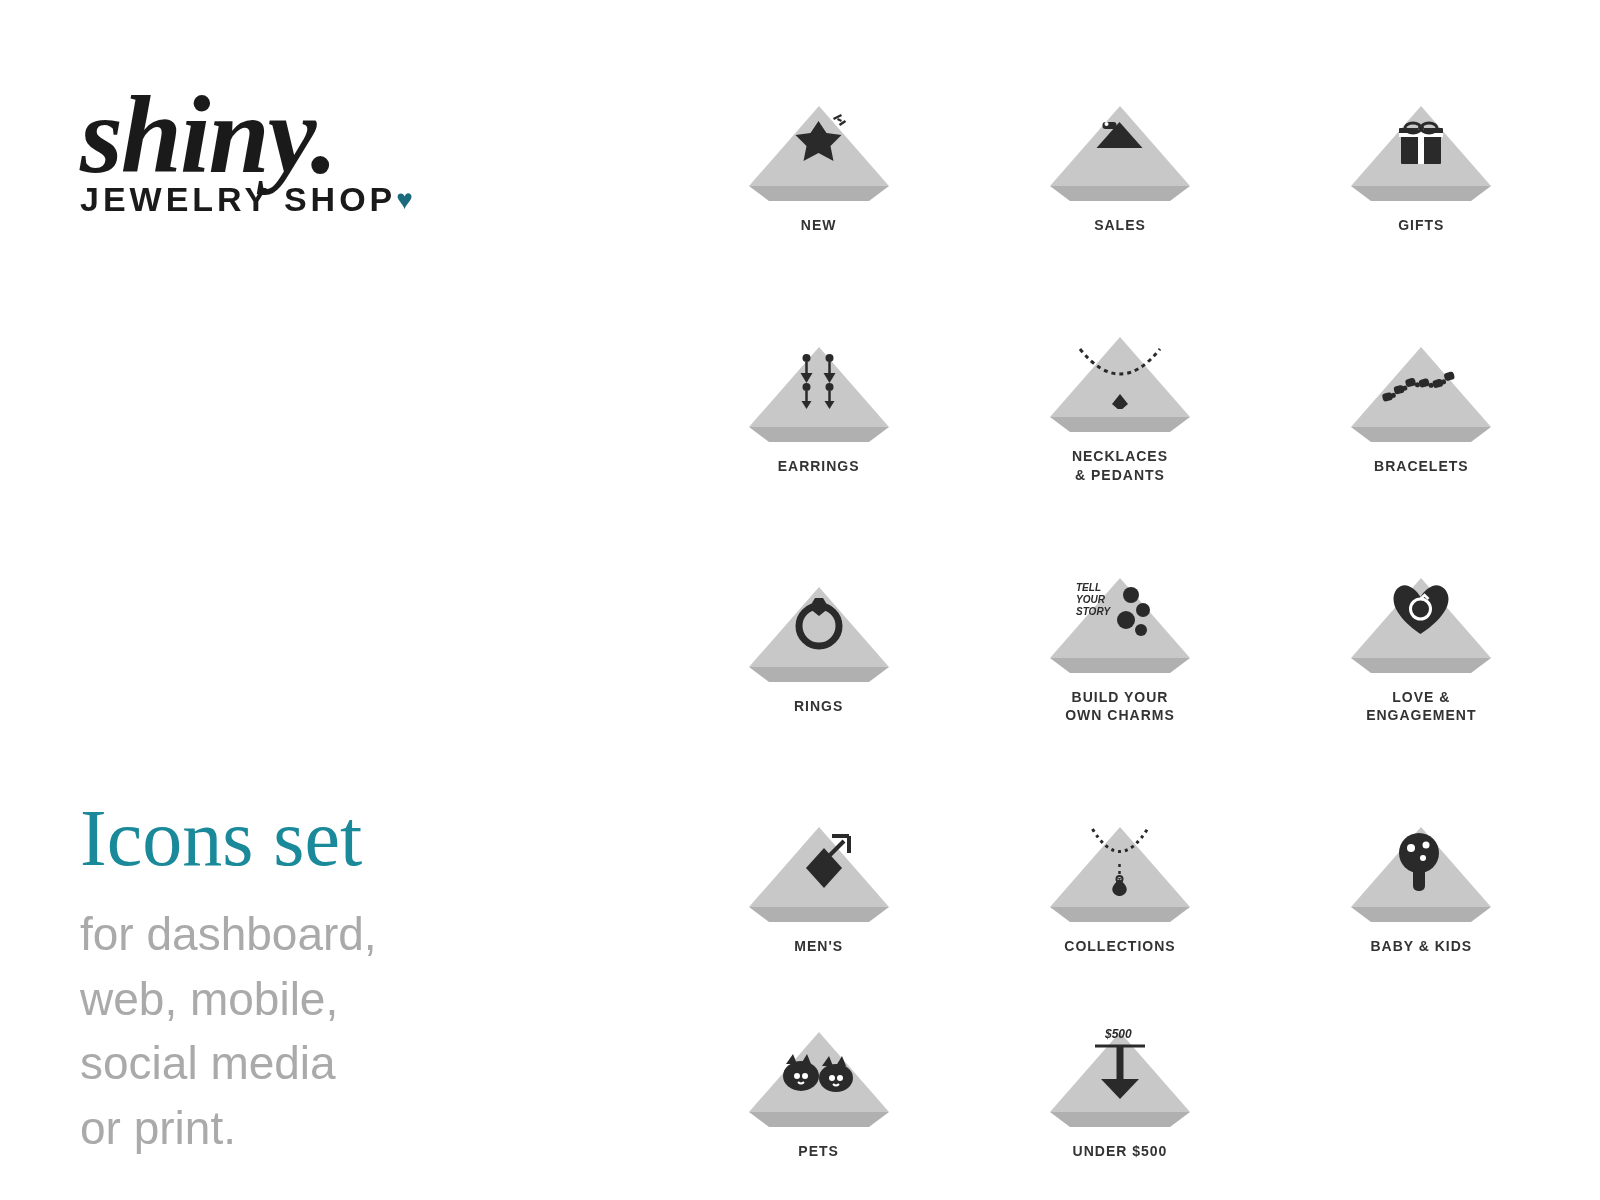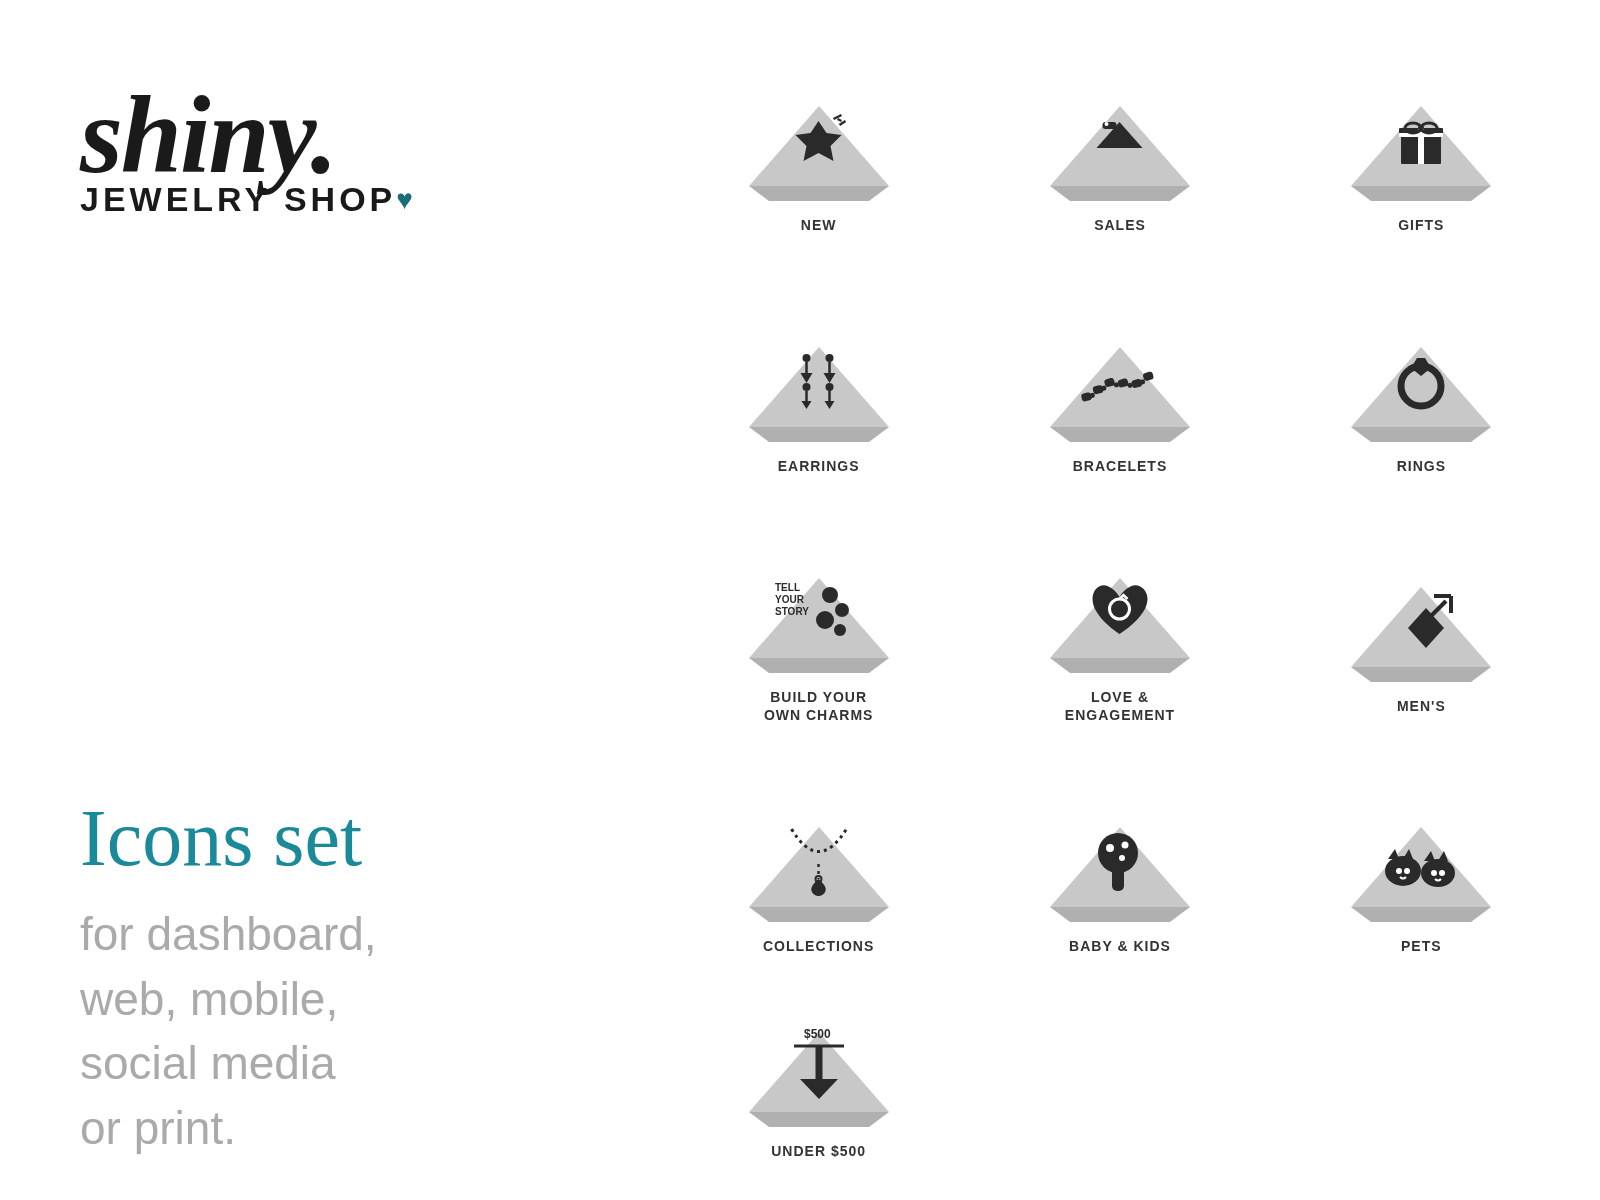--- a/index.html
+++ b/index.html
@@ -96,20 +96,21 @@
       cursor: pointer;
     }
 
     .cat-icon-wrap {
       position: relative;
       width: 180px;
       height: 130px;
       display: flex;
       align-items: flex-end;
       justify-content: center;
+      font-style: italic;
     }
 
     .cat-icon-symbol {
       position: absolute;
       bottom: 30px;
       left: 50%;
       transform: translateX(-50%);
       z-index: 2;
       display: flex;
       align-items: center;
@@ -233,20 +234,37 @@
             <polygon points="32,20 44,20 38,30" fill="#2a2a2a"></polygon>
             <circle cx="38" cy="34" r="4" fill="#2a2a2a"></circle>
             <line x1="38" y1="38" x2="38" y2="48" stroke="#2a2a2a" stroke-width="2.5"></line>
             <polygon points="33,48 43,48 38,56" fill="#2a2a2a"></polygon>
           </svg>
         </div>
       </div>
       <div class="cat-label">EARRINGS</div>
     </div>
 
+    <div class="cat-item">
+      <div class="cat-icon-wrap">
+        <svg class="boat" viewBox="0 0 180 130">
+          <polygon points="20,110 90,30 160,110" fill="#c8c8c8"></polygon>
+          <polygon points="20,110 160,110 140,125 40,125" fill="#b0b0b0"></polygon>
+        </svg>
+        <div class="cat-icon-symbol" style="bottom:28px;">
+          <svg width="100" height="70" viewBox="0 0 100 70">
+
+            <path d="M10,10 Q50,60 90,10" fill="none" stroke="#2a2a2a" stroke-width="3" stroke-dasharray="4,4"></path>
+
+            <polygon points="50,55 42,65 50,72 58,65" fill="#2a2a2a"></polygon>
+          </svg>
+        </div>
+      </div>
+      <div class="cat-label">NECKLACES<br>&amp; PEDANTS</div>
+    </div>
 
     <div class="cat-item">
       <div class="cat-icon-wrap">
         <svg class="boat" viewBox="0 0 180 130">
           <polygon points="20,110 90,30 160,110" fill="#c8c8c8"></polygon>
           <polygon points="20,110 160,110 140,125 40,125" fill="#b0b0b0"></polygon>
         </svg>
         <div class="cat-icon-symbol" style="bottom:32px; left:52%;">
           <svg width="90" height="50" viewBox="0 0 90 50">
 

